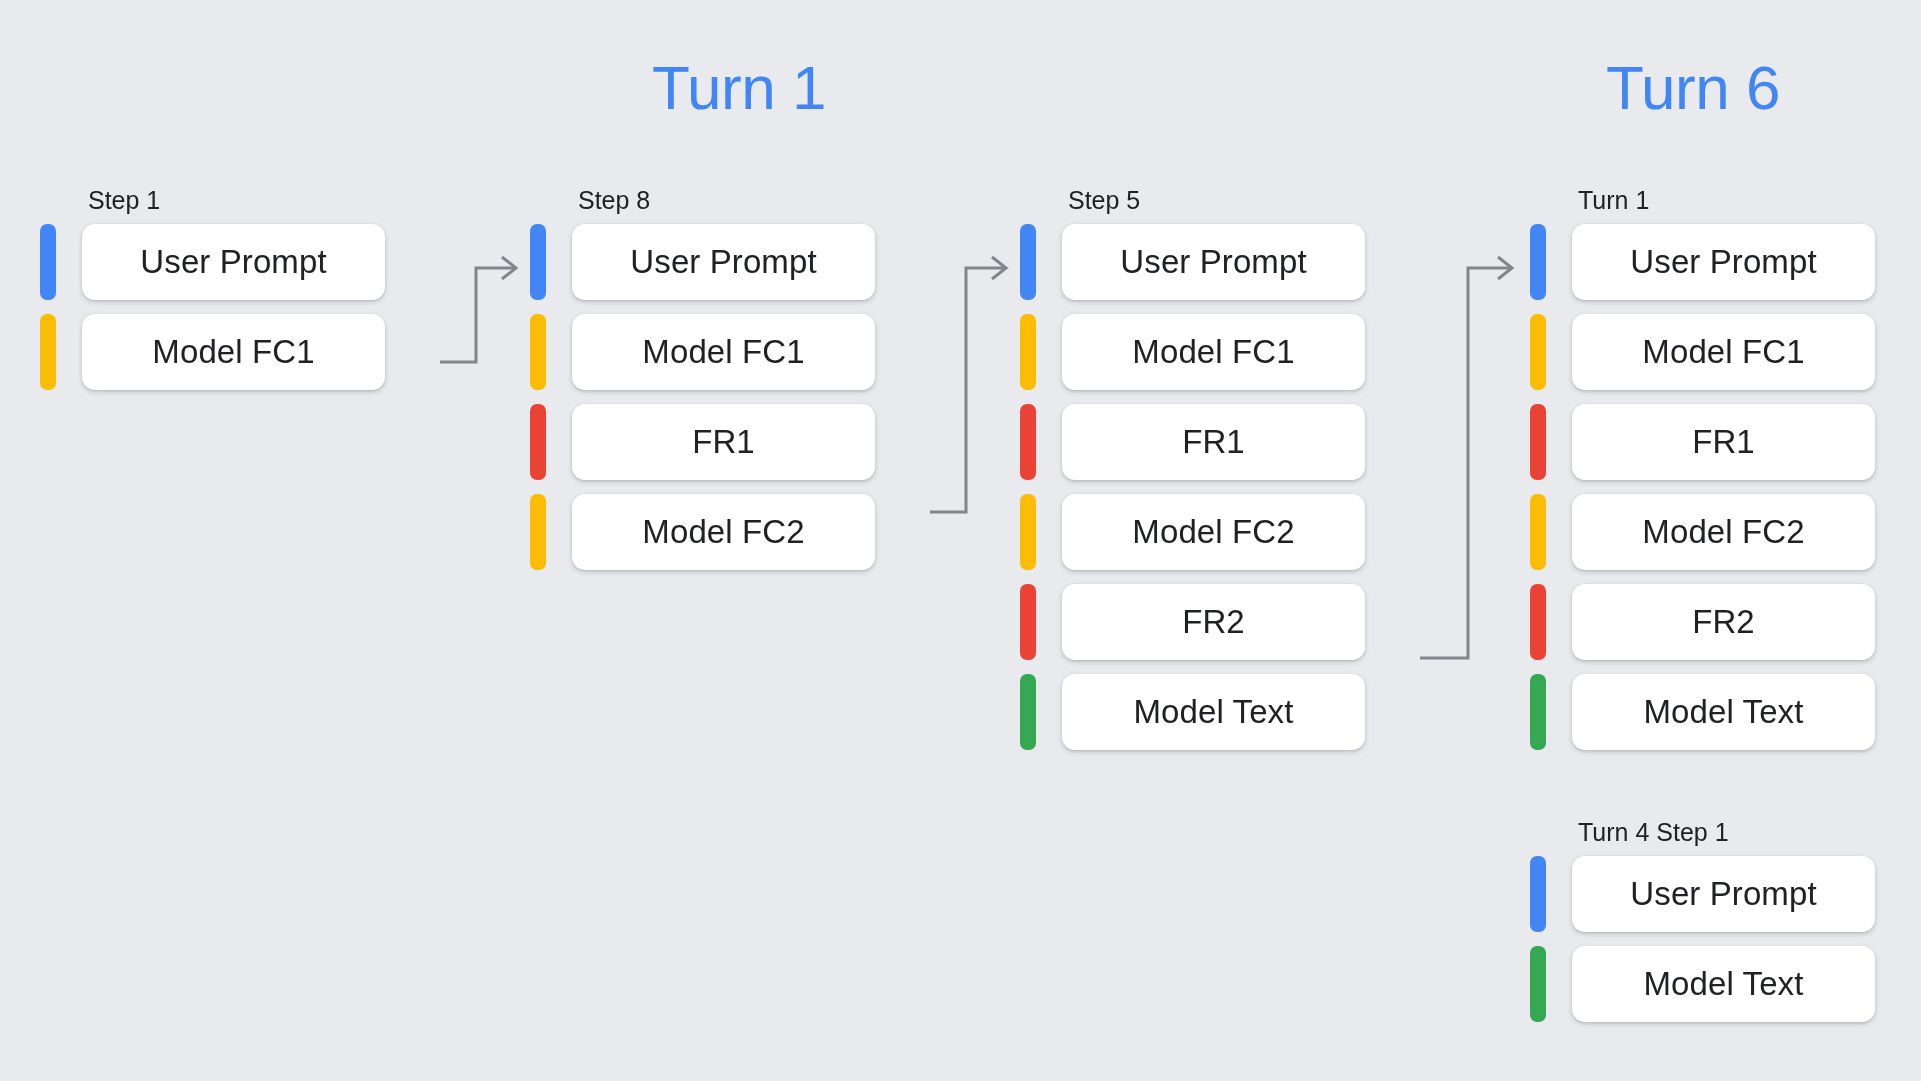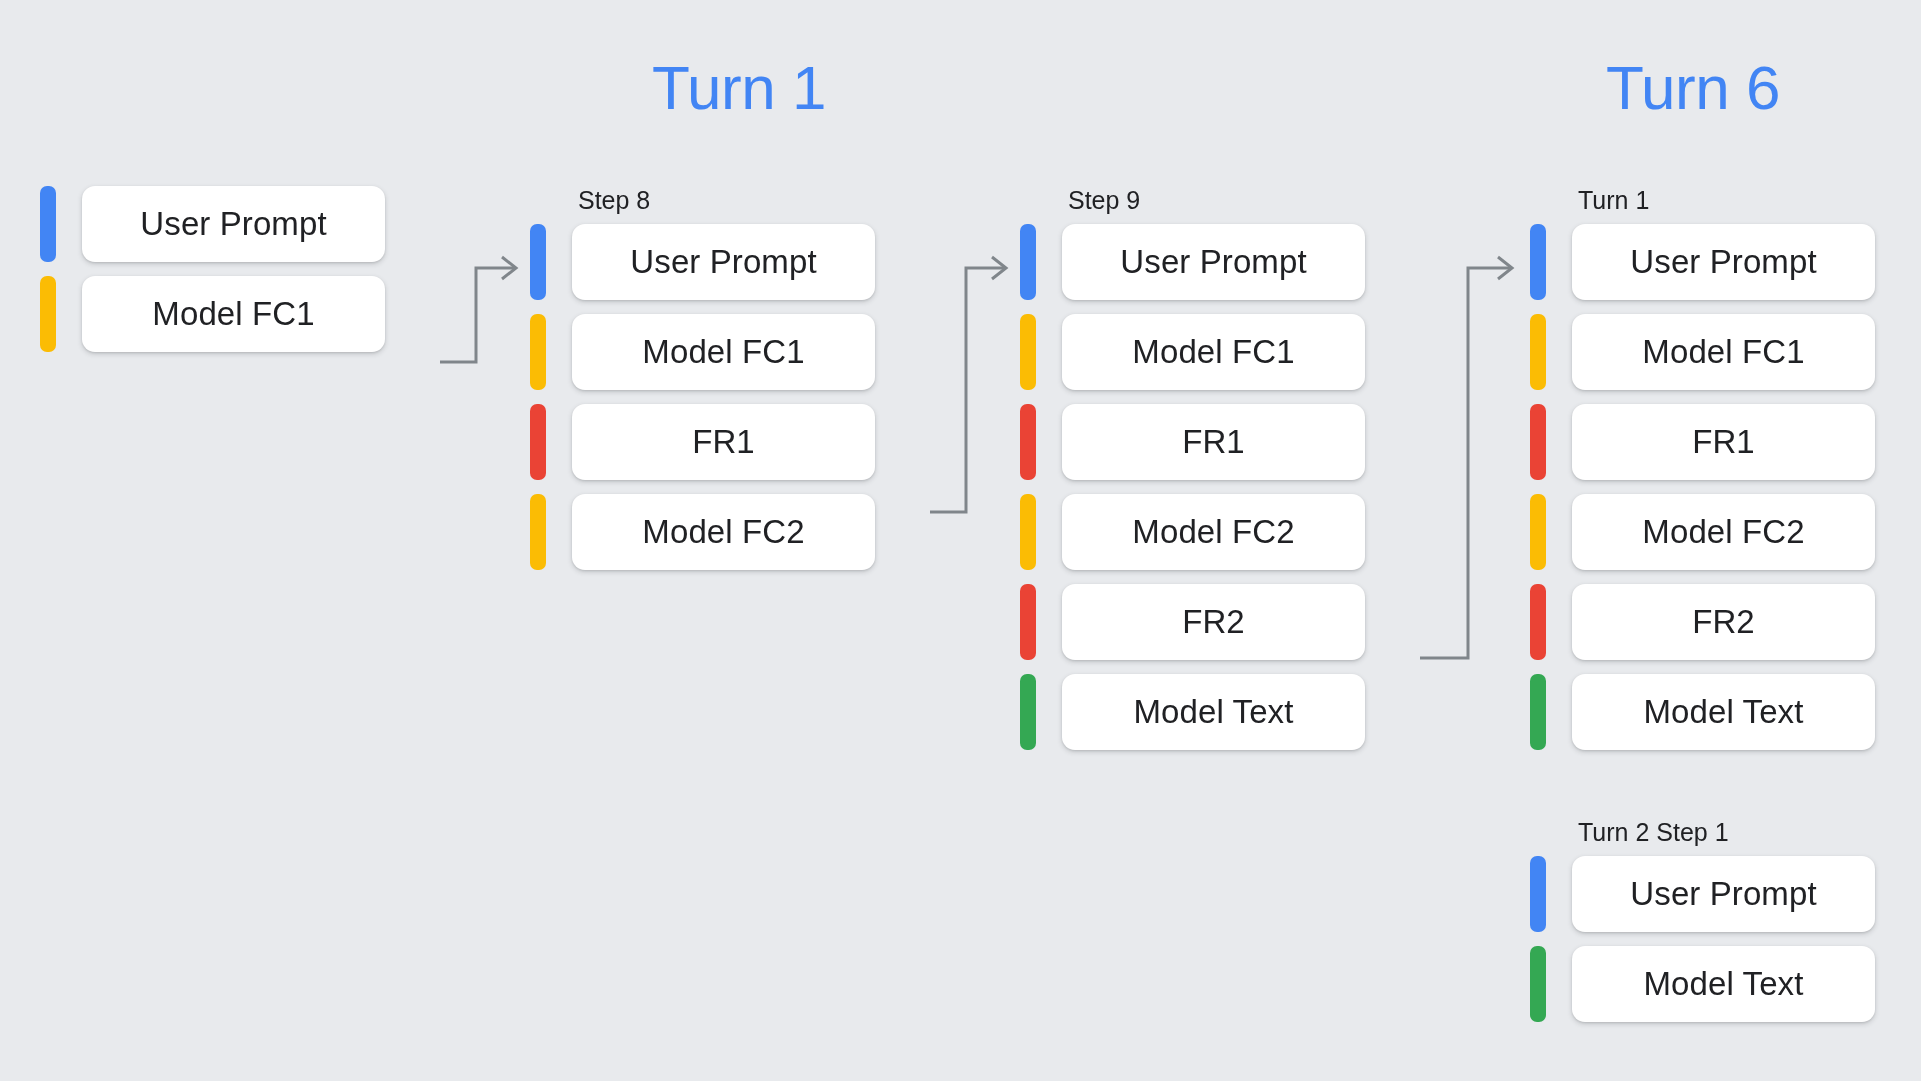--- a/index.html
+++ b/index.html
@@ -104,20 +104,21 @@
 </style>
 </head>
 <body style="background: rgb(232, 234, 237);">
 
 <div id="canvas">
 
   <div class="turn-title" id="turn-title-1" style="color: rgb(66, 133, 244);">Turn 1</div>
   <div class="turn-title" id="turn-title-2" style="color: rgb(66, 133, 244);">Turn 6</div>
 
   <div class="column" id="col-step-1">
+    <div class="column-label">Step 1</div>
     <div class="rows">
       <div class="row">
         <div class="row-bar" style="background: rgb(66, 133, 244);"></div>
         <div class="card">User Prompt</div>
       </div>
       <div class="row">
         <div class="row-bar" style="background: rgb(251, 188, 4);"></div>
         <div class="card">Model FC1</div>
       </div>
     </div>
@@ -139,21 +140,21 @@
         <div class="card">FR1</div>
       </div>
       <div class="row">
         <div class="row-bar" style="background: rgb(251, 188, 4);"></div>
         <div class="card">Model FC2</div>
       </div>
     </div>
   </div>
 
   <div class="column" id="col-step-3">
-    <div class="column-label">Step 9</div>
+    <div class="column-label">Step 5</div>
     <div class="rows">
       <div class="row">
         <div class="row-bar" style="background: rgb(66, 133, 244);"></div>
         <div class="card">User Prompt</div>
       </div>
       <div class="row">
         <div class="row-bar" style="background: rgb(251, 188, 4);"></div>
         <div class="card">Model FC1</div>
       </div>
       <div class="row">
@@ -199,21 +200,21 @@
         <div class="card">FR2</div>
       </div>
       <div class="row">
         <div class="row-bar" style="background: rgb(52, 168, 83);"></div>
         <div class="card">Model Text</div>
       </div>
     </div>
   </div>
 
   <div class="column" id="col-turn-2-step-1">
-    <div class="column-label">Turn 2 Step 1</div>
+    <div class="column-label">Turn 4 Step 1</div>
     <div class="rows">
       <div class="row">
         <div class="row-bar" style="background: rgb(66, 133, 244);"></div>
         <div class="card">User Prompt</div>
       </div>
       <div class="row">
         <div class="row-bar" style="background: rgb(52, 168, 83);"></div>
         <div class="card">Model Text</div>
       </div>
     </div>

